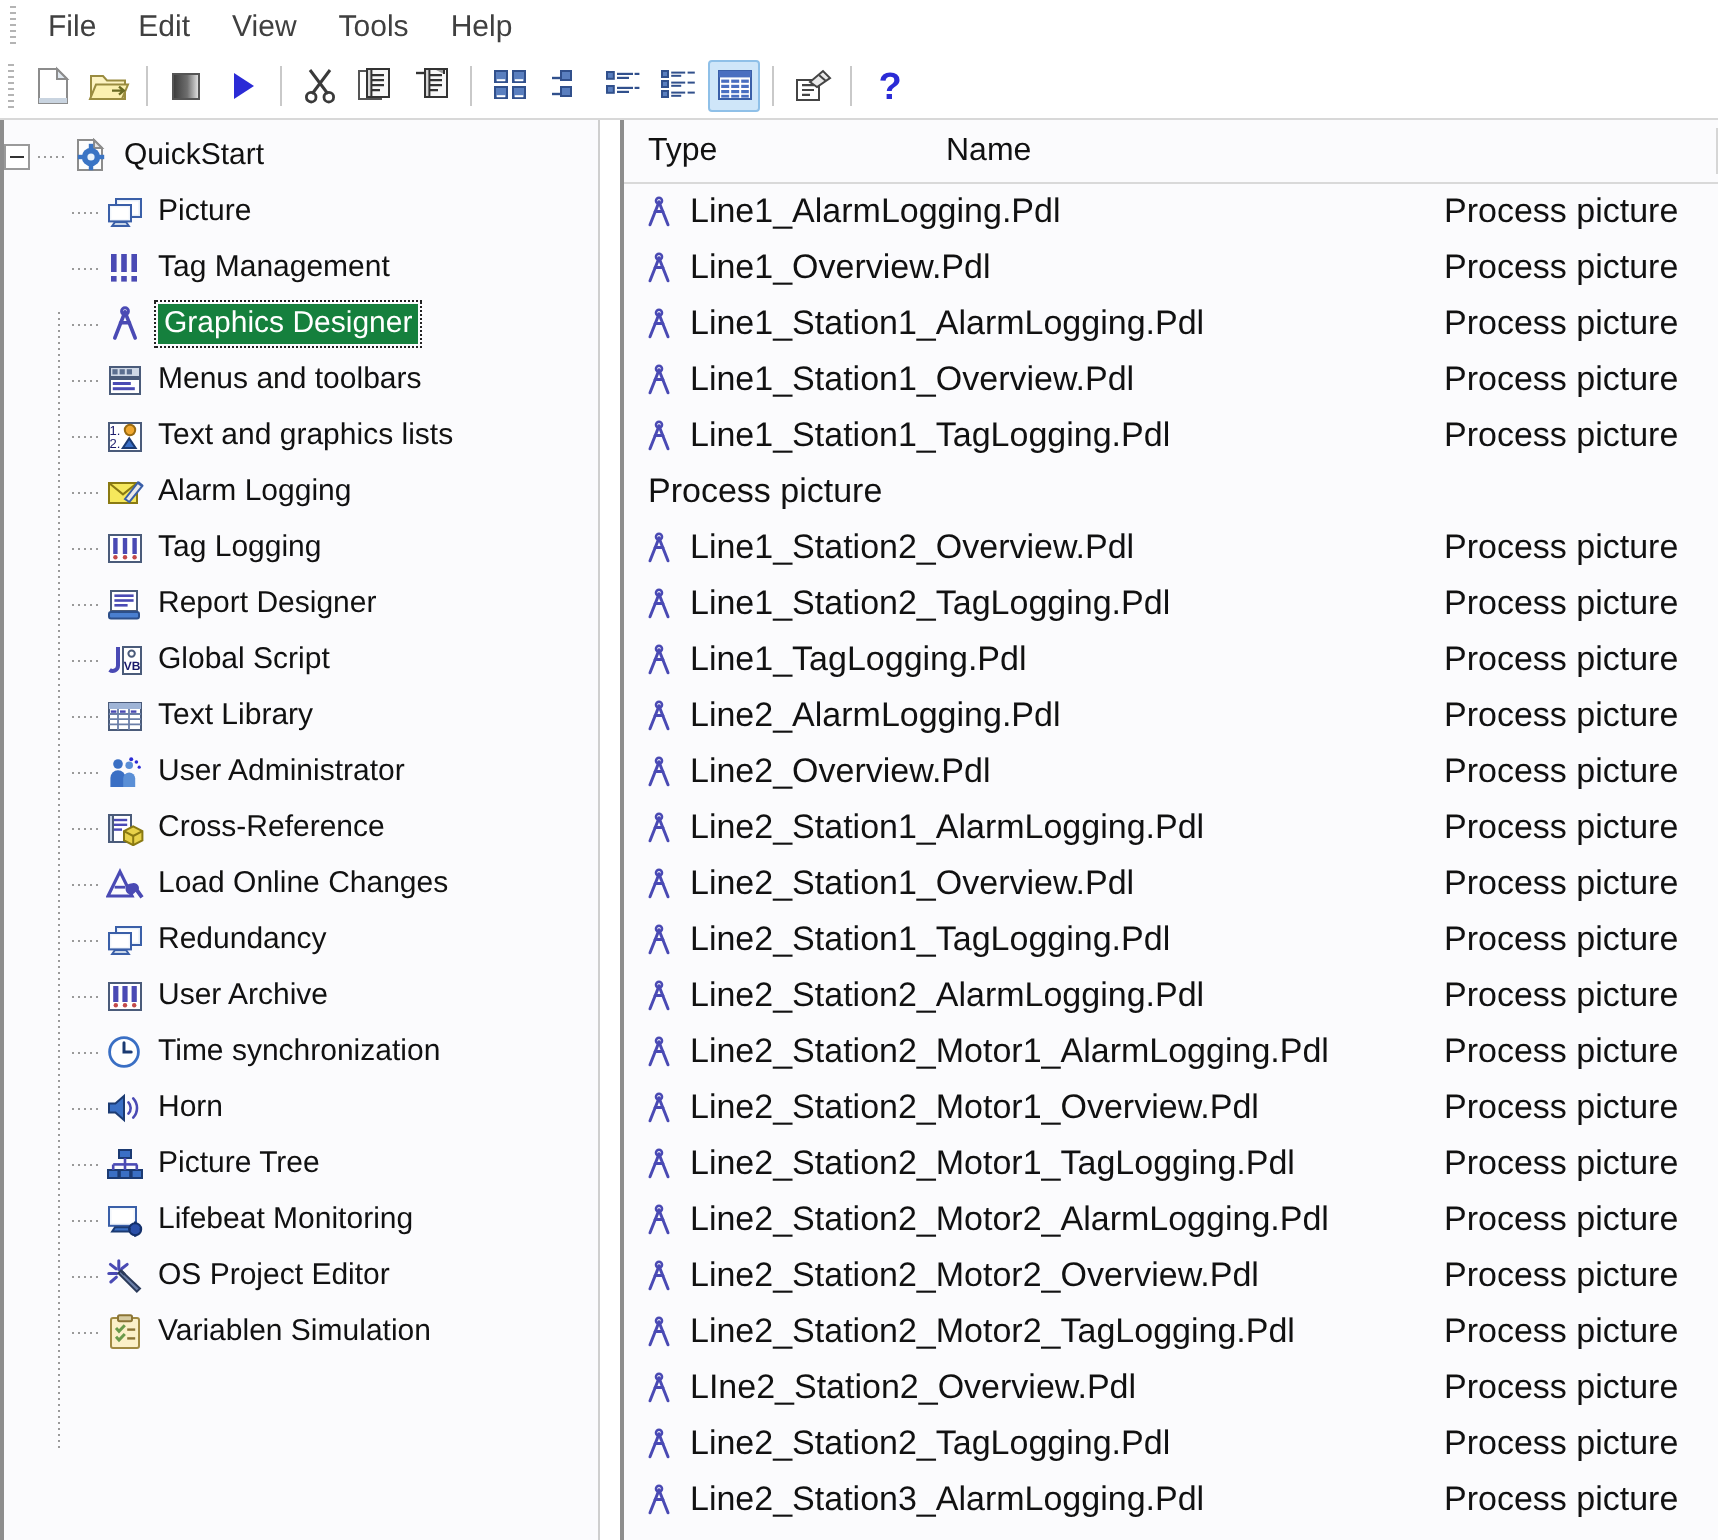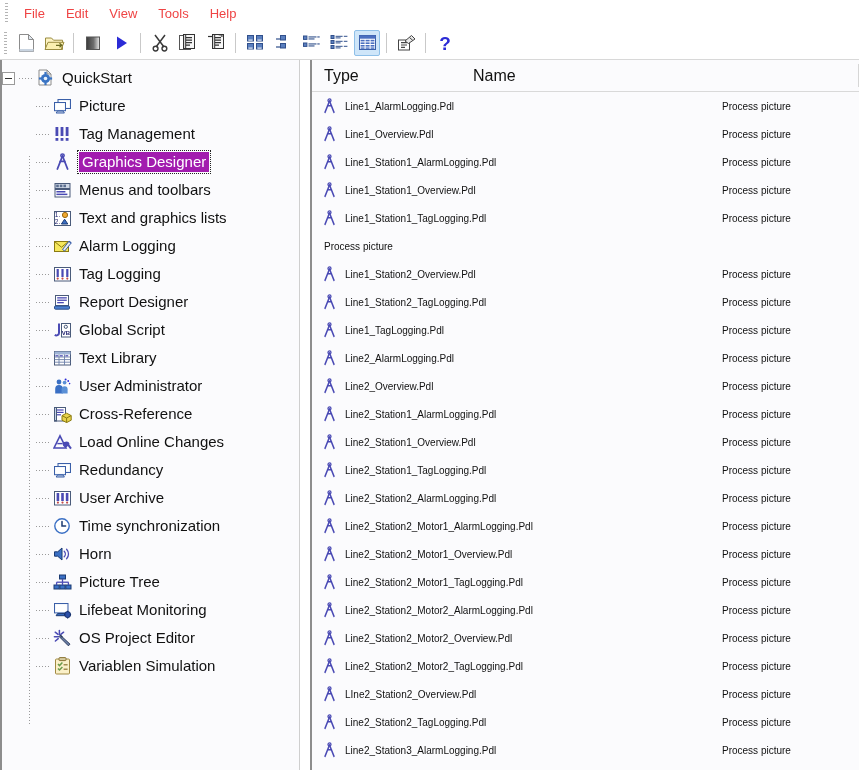--- a/index.html
+++ b/index.html
@@ -28,22 +28,22 @@
     background: #ffffff;
     position: relative;
   }
   .menubar .grip {
     position: absolute;
     left: 5px; top: 3px;
     width: 3px; height: 20px;
     background-image: repeating-linear-gradient(to bottom, #b4b4b4 0 1px, transparent 1px 3px);
   }
   .menu-item {
-    font-size: 13px;
-    color: #ef4444;
+    font-size: 15px;
+    color: #404040;
     padding: 2px 11px 2px 10px;
     cursor: default;
     white-space: nowrap;
   }
 
   
   .toolbar {
     height: 34px;
     flex: 0 0 34px;
     display: flex;
@@ -151,21 +151,21 @@
     background-image: repeating-linear-gradient(to bottom, #9a9a9a 0 1px, transparent 1px 3px);
   }
   .ticon {
     width: 20px; height: 18px;
     flex: 0 0 20px;
     margin-right: 7px;
     display: flex; align-items: center; justify-content: center;
   }
   .tlabel { line-height: 18px; }
   .tnode.selected .tlabel {
-    background: #a21caf;
+    background: #15803d;
     color: #ffffff;
     padding: 1px 3px;
     outline: 1px dotted #222;
     outline-offset: 1px;
   }
 
   
   .list-header {
     height: 32px;
     flex: 0 0 32px;
@@ -189,21 +189,21 @@
 
   
   .list-body {
     flex: 1 1 auto;
     overflow: hidden;
   }
   .lrow {
     height: 28px;
     display: flex;
     align-items: center;
-    font-size: 10px;
+    font-size: 17px;
     color: #111;
     white-space: nowrap;
   }
   .lcol-name {
     width: 398px; flex: 0 0 398px;
     display: flex; align-items: center;
     padding-left: 8px;
   }
   .licon {
     width: 18px; height: 18px;

